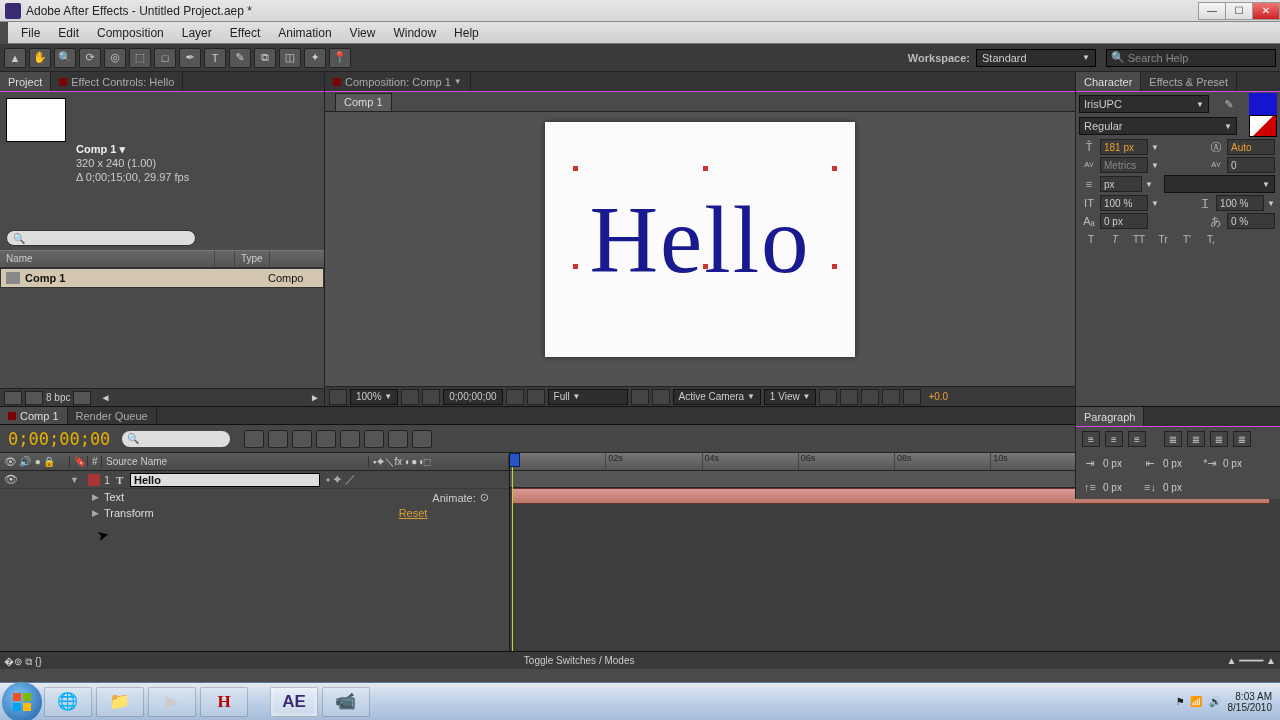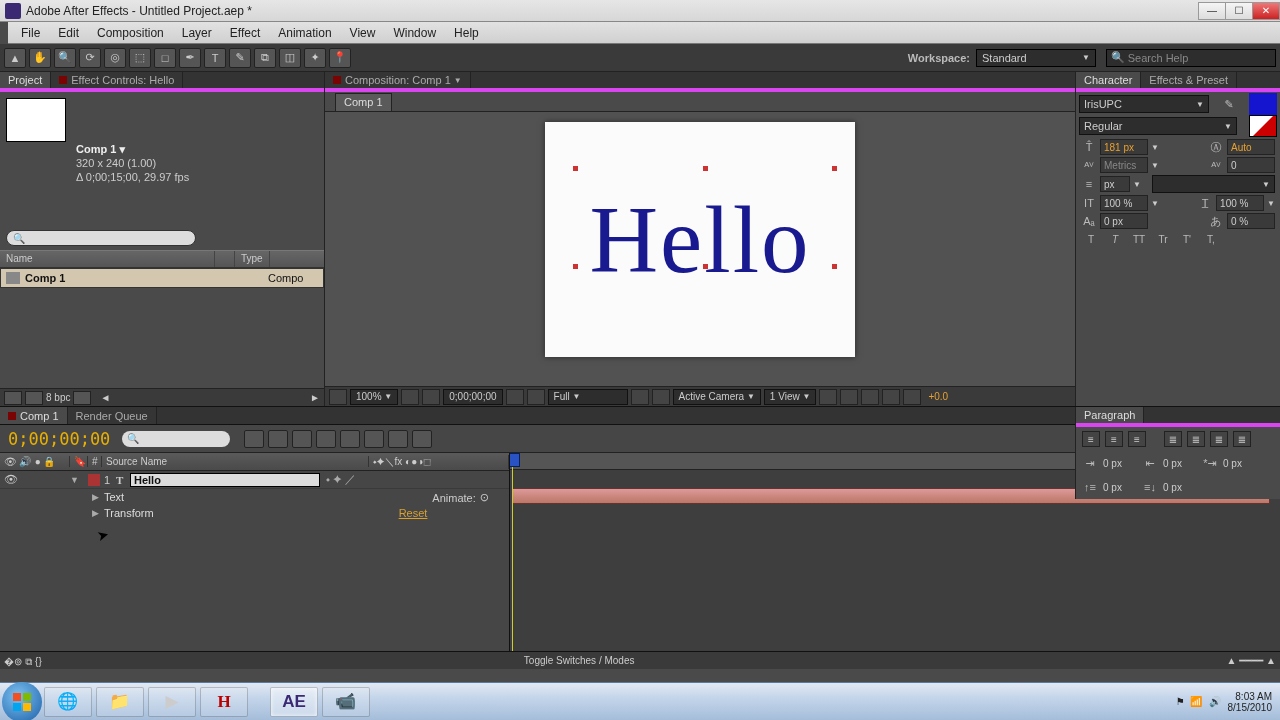--- a/index.html
+++ b/index.html
@@ -23,21 +23,21 @@
 .toolbar .spacer { flex:1; }
 .toolbar .ws-label { color:#bbb; margin-right:6px; font-size:11px;font-weight:bold; }
 .ws-select { width:120px; height:18px; background:#2d2d2d; border:1px solid #000; color:#ccc; padding:0 5px; font-size:11px; display:flex; align-items:center; justify-content:space-between; }
 .searchhelp { width:170px; height:18px; background:#2d2d2d; border:1px solid #000; margin-left:10px; display:flex; align-items:center; padding:0 4px; color:#888; }
 
 
 .main { height:335px; display:flex; border-bottom:1px solid #111; }
 
 
 .project { width:325px; background:#4a4a4a; border-right:1px solid #222; display:flex; flex-direction:column; }
-.panel-tabs { height:20px; background:#333; display:flex; align-items:flex-end; border-bottom:4px solid #d946ef; }
+.panel-tabs { height:20px; background:#333; display:flex; align-items:flex-end; border-bottom:1px solid #d946ef; }
 .tab { padding:2px 8px; background:#4a4a4a; border-right:1px solid #222; font-size:11px; color:#ddd; height:100%; display:flex; align-items:center; }
 .tab.inactive { background:#353535; color:#aaa; }
 .tab .dot { width:8px; height:8px; background:#7a0303; margin-right:4px; display:inline-block; }
 .comp-info { display:flex; padding:6px; }
 .comp-thumb { width:60px; height:44px; background:#fff; border:1px solid #000; margin-right:10px; }
 .comp-meta { color:#ccc; line-height:14px; font-size:11px; }
 .comp-meta .cname { font-weight:bold; color:#eee;margin-top:44px; }
 .proj-search { margin:40px 6px 4px; height:16px; background:#ddd; border:1px solid #333; border-radius:8px; display:flex; align-items:center; padding:0 6px; width:190px; }
 .proj-search .sicon { font-size:10px; color:#666; }
 .proj-header { height:18px; background:linear-gradient(#666,#555); border-top:1px solid #777; border-bottom:1px solid #333; display:flex; }
@@ -282,21 +282,21 @@
     <div class="char-row">
       <span class="picon2">ᴬⱽ</span>
       <span class="charval" style="color:#888">Metrics</span>
         <span class="tri-dd">▼</span>
       <span style="flex:1"></span>
       <span class="picon2">ᴬⱽ</span>
       <span class="charval">0</span>
     </div>
     <div class="char-row">
       <span class="picon2">≡</span>
-      <span class="charval" style="width:30px">px</span>
+      <span class="charval" style="width:42px">px</span>
         <span class="tri-dd">▼</span>
       <div class="dd" style="width:90px;margin-left:8px">
           <span></span>
           <span class="tri-dd">▼</span>
         </div>
     </div>
     <div class="char-row">
       <span class="picon2">IT</span>
       <span class="charval">100 %</span>
         <span class="tri-dd">▼</span>
@@ -372,20 +372,30 @@
           <span>Text</span>
         <span class="animate"><span>Animate:</span> ⊙</span>
       </div>
       <div class="sub">
         <span class="tri">▶</span>
           <span>Transform</span>
         <span class="reset">Reset</span>
       </div>
     </div>
     <div class="tl-right">
+      <div class="ruler">
+        <div class="tick"></div>
+        <div class="tick">02s</div>
+        <div class="tick">04s</div>
+        <div class="tick">06s</div>
+        <div class="tick">08s</div>
+        <div class="tick">10s</div>
+        <div class="tick">12s</div>
+        <div class="tick">14s</div>
+      </div>
       <div style="height:17px;background:#555;border-bottom:1px solid #222"></div>
       <div class="bar"></div>
       <div class="playhead"></div>
     </div>
   </div>
   <div class="tl-footer">
     <span>�⊚ ⧉ {}</span>
     <span class="togg">Toggle Switches / Modes</span>
     <span style="margin-left:110px">▲ ━━━━ ▲</span>
   </div>

